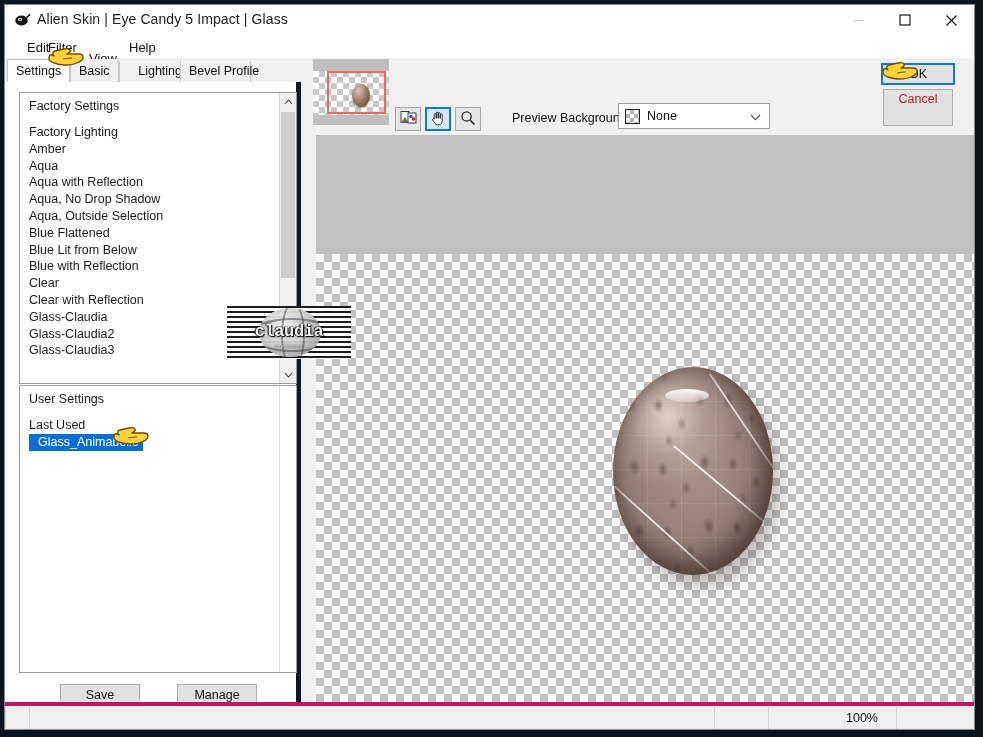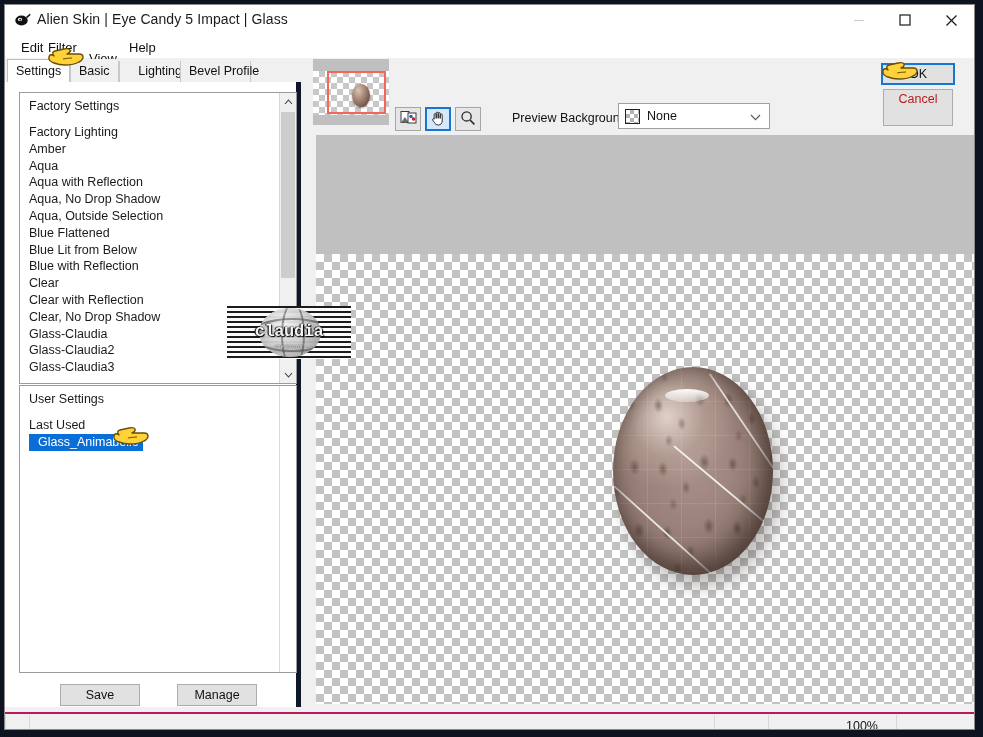--- a/index.html
+++ b/index.html
@@ -317,22 +317,22 @@
     letter-spacing:-.4px;
     text-shadow:0 0 2px #000,1px 1px 1px #000,-1px 0 1px #000;
   }
   .wm-sub{
     position:absolute;left:0;top:37px;width:124px;text-align:center;
     font-size:6px;color:#ddd;letter-spacing:.4px;
     text-shadow:0 0 2px #000;
   }
   
   .statusbar{
-    position:absolute;left:0;bottom:0;width:100%;height:17px;
-    background:#f0f0f0;border-top:2px solid #be185d;
+    position:absolute;left:0;bottom:0;width:100%;height:27px;
+    background:#f0f0f0;border-top:4px solid #be185d;
     box-sizing:border-box;
   }
   .sb-cell{
     position:absolute;top:1px;height:23px;
     border-left:1px solid #d7d7d7;
     box-sizing:border-box;
   }
   #sb-cell-a{left:0;width:24px;}
   #sb-cell-b{left:24px;width:685px;}
   #sb-cell-c{left:709px;width:54px;}
@@ -379,21 +379,21 @@
       <span>
         <svg width="13" height="13" viewBox="0 0 13 13">
             <line x1="1.5" y1="1.5" x2="11.5" y2="11.5" stroke="#1b1b1b" stroke-width="1.2"></line>
             <line x1="11.5" y1="1.5" x2="1.5" y2="11.5" stroke="#1b1b1b" stroke-width="1.2"></line>
           </svg>
       </span>
     </button>
   </div>
 
   <div class="menubar">
-    <div class="menuitem" style="left:12px;">Edit</div>
+    <div class="menuitem" style="left:18px;">Edit</div>
     <div class="menuitem" style="left:39px;">Filter</div>
     <div class="menuitem" style="left:80px;margin-top:11px;">View</div>
     <div class="menuitem" style="left:120px;">Help</div>
   </div>
 
   <div class="tabstrip">
     <div class="tab active" style="left:2px;width:63px;">Settings</div>
     <div class="tab" style="left:65px;width:49px;">Basic</div>
     <div class="tab" style="left:114px;width:72px;text-align:right;">Lighting</div>
     <div class="tab" style="left:175px;width:71px;">Bevel Profile</div>
@@ -408,21 +408,20 @@
         <div class="litem">Amber</div>
         <div class="litem">Aqua</div>
         <div class="litem">Aqua with Reflection</div>
         <div class="litem">Aqua, No Drop Shadow</div>
         <div class="litem">Aqua, Outside Selection</div>
         <div class="litem">Blue Flattened</div>
         <div class="litem">Blue Lit from Below</div>
         <div class="litem">Blue with Reflection</div>
         <div class="litem">Clear</div>
         <div class="litem">Clear with Reflection</div>
-        <div class="litem">Clear, No Drop Shadow</div>
         <div class="litem">Glass-Claudia</div>
         <div class="litem">Glass-Claudia2</div>
         <div class="litem">Glass-Claudia3</div>
       </div>
 
       <div class="vscroll">
         <div class="sb-arrow up">
           <svg width="9" height="6" viewBox="0 0 9 6">
               <polyline points="1,5 4.5,1 8,5" fill="none" stroke="#3d3d3d" stroke-width="1.1"></polyline>
             </svg>

